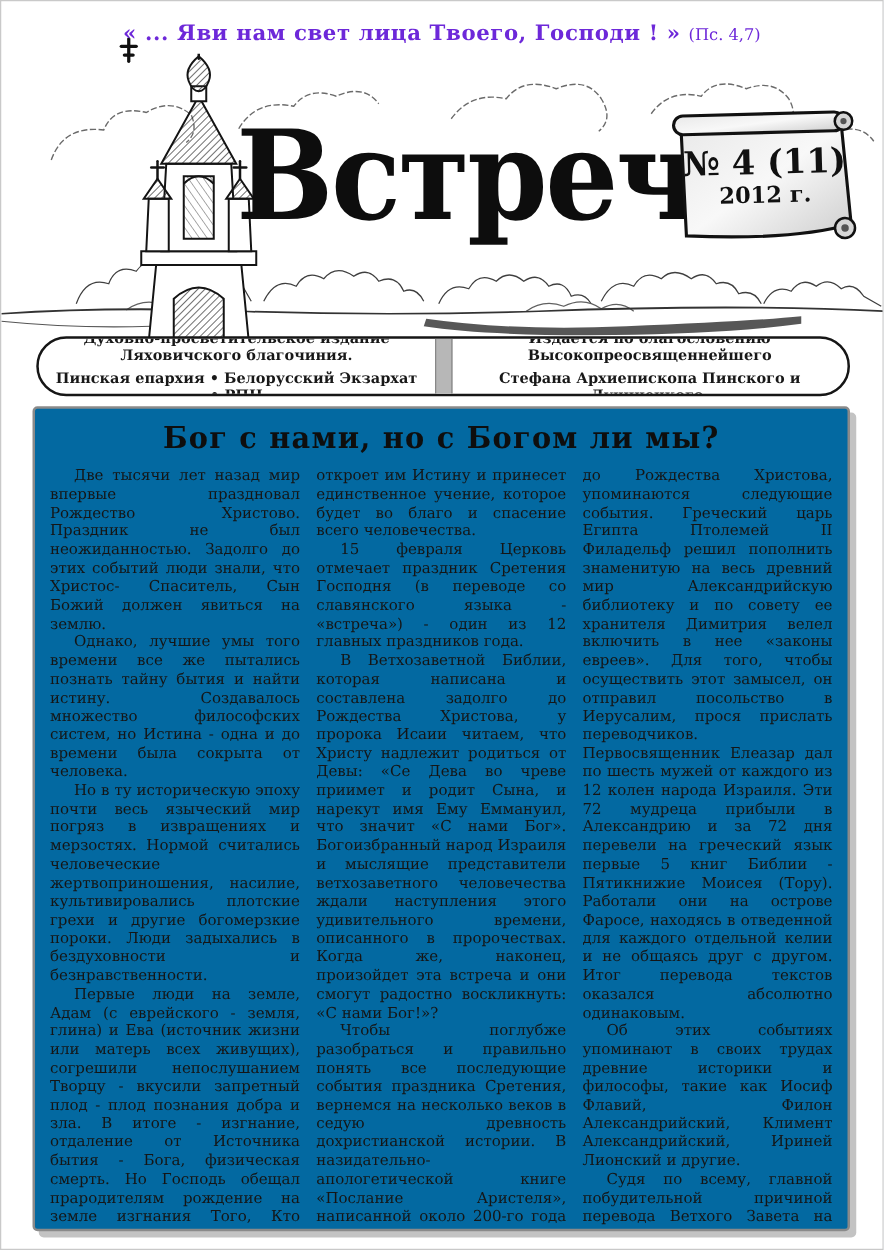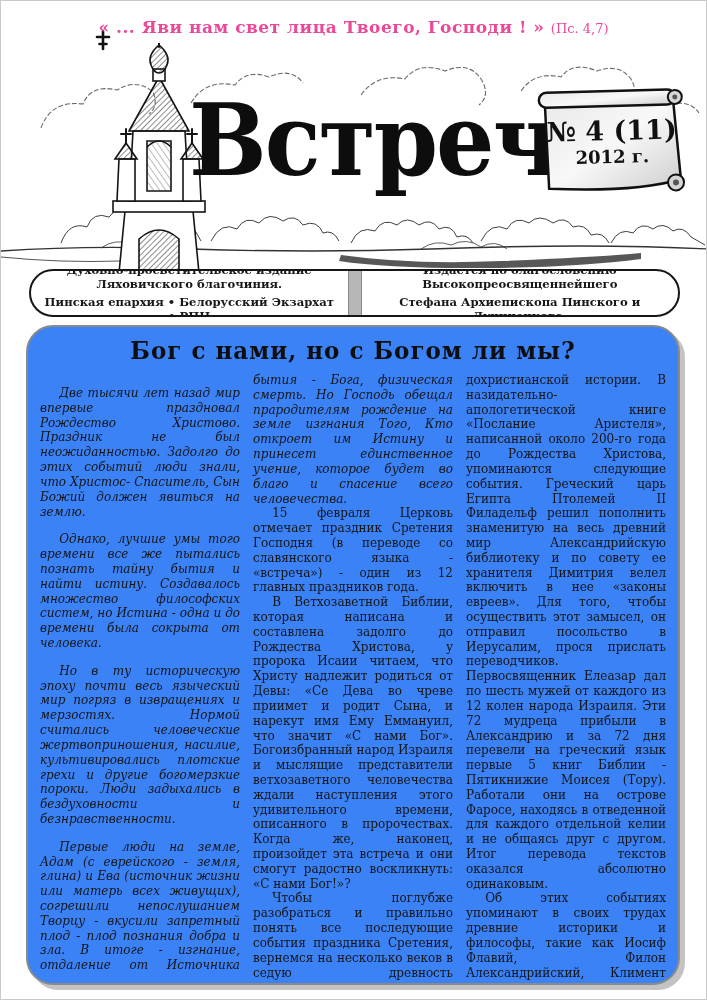--- a/index.html
+++ b/index.html
@@ -4,21 +4,21 @@
 <style>
   html,body{margin:0;padding:0;background:#fff;}
   .page{
     position:relative;width:707px;height:1000px;overflow:hidden;
     background:#fff;box-sizing:border-box;border:1px solid #c9c9c9;
     font-family:"DejaVu Serif","Liberation Serif",serif;color:#111;
   }
   
   .masthead-quote{
     position:absolute;top:16px;left:0;width:100%;text-align:center;
-    font-weight:bold;font-size:17px;letter-spacing:.5px;color:#ec4899;
+    font-weight:bold;font-size:17px;letter-spacing:.5px;color:#6d28d9;
   }
   .masthead-quote .ref{font-weight:normal;font-size:13px;letter-spacing:0;}
   .top-cross{position:absolute;top:28px;left:94px;width:16px;height:22px;}
   
   .header-art{position:absolute;top:42px;left:0;width:707px;height:232px;}
   .paper-title{
     position:absolute;top:95px;left:188px;width:360px;height:120px;
     font-size:92px;font-weight:bold;line-height:1;color:#0d0d0d;
     font-family:"DejaVu Serif","Liberation Serif",serif;
     transform:scaleY(1.08);letter-spacing:-2px;text-align:center;white-space:nowrap;
@@ -34,33 +34,33 @@
     display:flex;align-items:stretch;overflow:hidden;
   }
   .banner-cell{
     flex:1;display:flex;flex-direction:column;justify-content:center;gap:3px;
     text-align:center;font-weight:bold;font-size:11.6px;line-height:1.25;padding:3px 8px;color:#181818;
   }
   .banner-divider{width:12px;background:#b7b7b7;border-left:1px solid #888;border-right:1px solid #888;}
   
   .article-box{
     position:absolute;top:324px;left:25px;width:654px;height:660px;box-sizing:border-box;
-    border:2px solid #8a8a8a;border-radius:27px;background:#3b82f6;
+    border:2px solid #8a8a8a;border-radius:4px;background:#0369a1;
     box-shadow:5px 5px 0 #c3c3c3;padding:8px 12px 10px 12px;overflow:hidden;
   }
   .headline{
     text-align:center;font-weight:bold;font-size:23px;letter-spacing:1px;
     margin:2px 0 9px 0;color:#0e0e0e;transform:scaleY(1.05);
   }
   .article-columns{
     column-count:3;column-gap:13px;height:608px;
     font-size:12px;line-height:1.235;text-align:justify;color:#151515;
   }
   .para{margin:0;text-indent:1.6em;}
-  .para.italic{font-style:italic;margin-top:13px;}
+  .para.italic{}
 </style>
 </head>
 <body>
 
 <div class="page">
 
   <svg class="top-cross" viewBox="0 0 16 22">
     <g stroke="#111" stroke-width="2.6" stroke-linecap="round">
       <line x1="8" y1="2" x2="8" y2="20"></line>
       <line x1="2" y1="8" x2="14" y2="8"></line>

